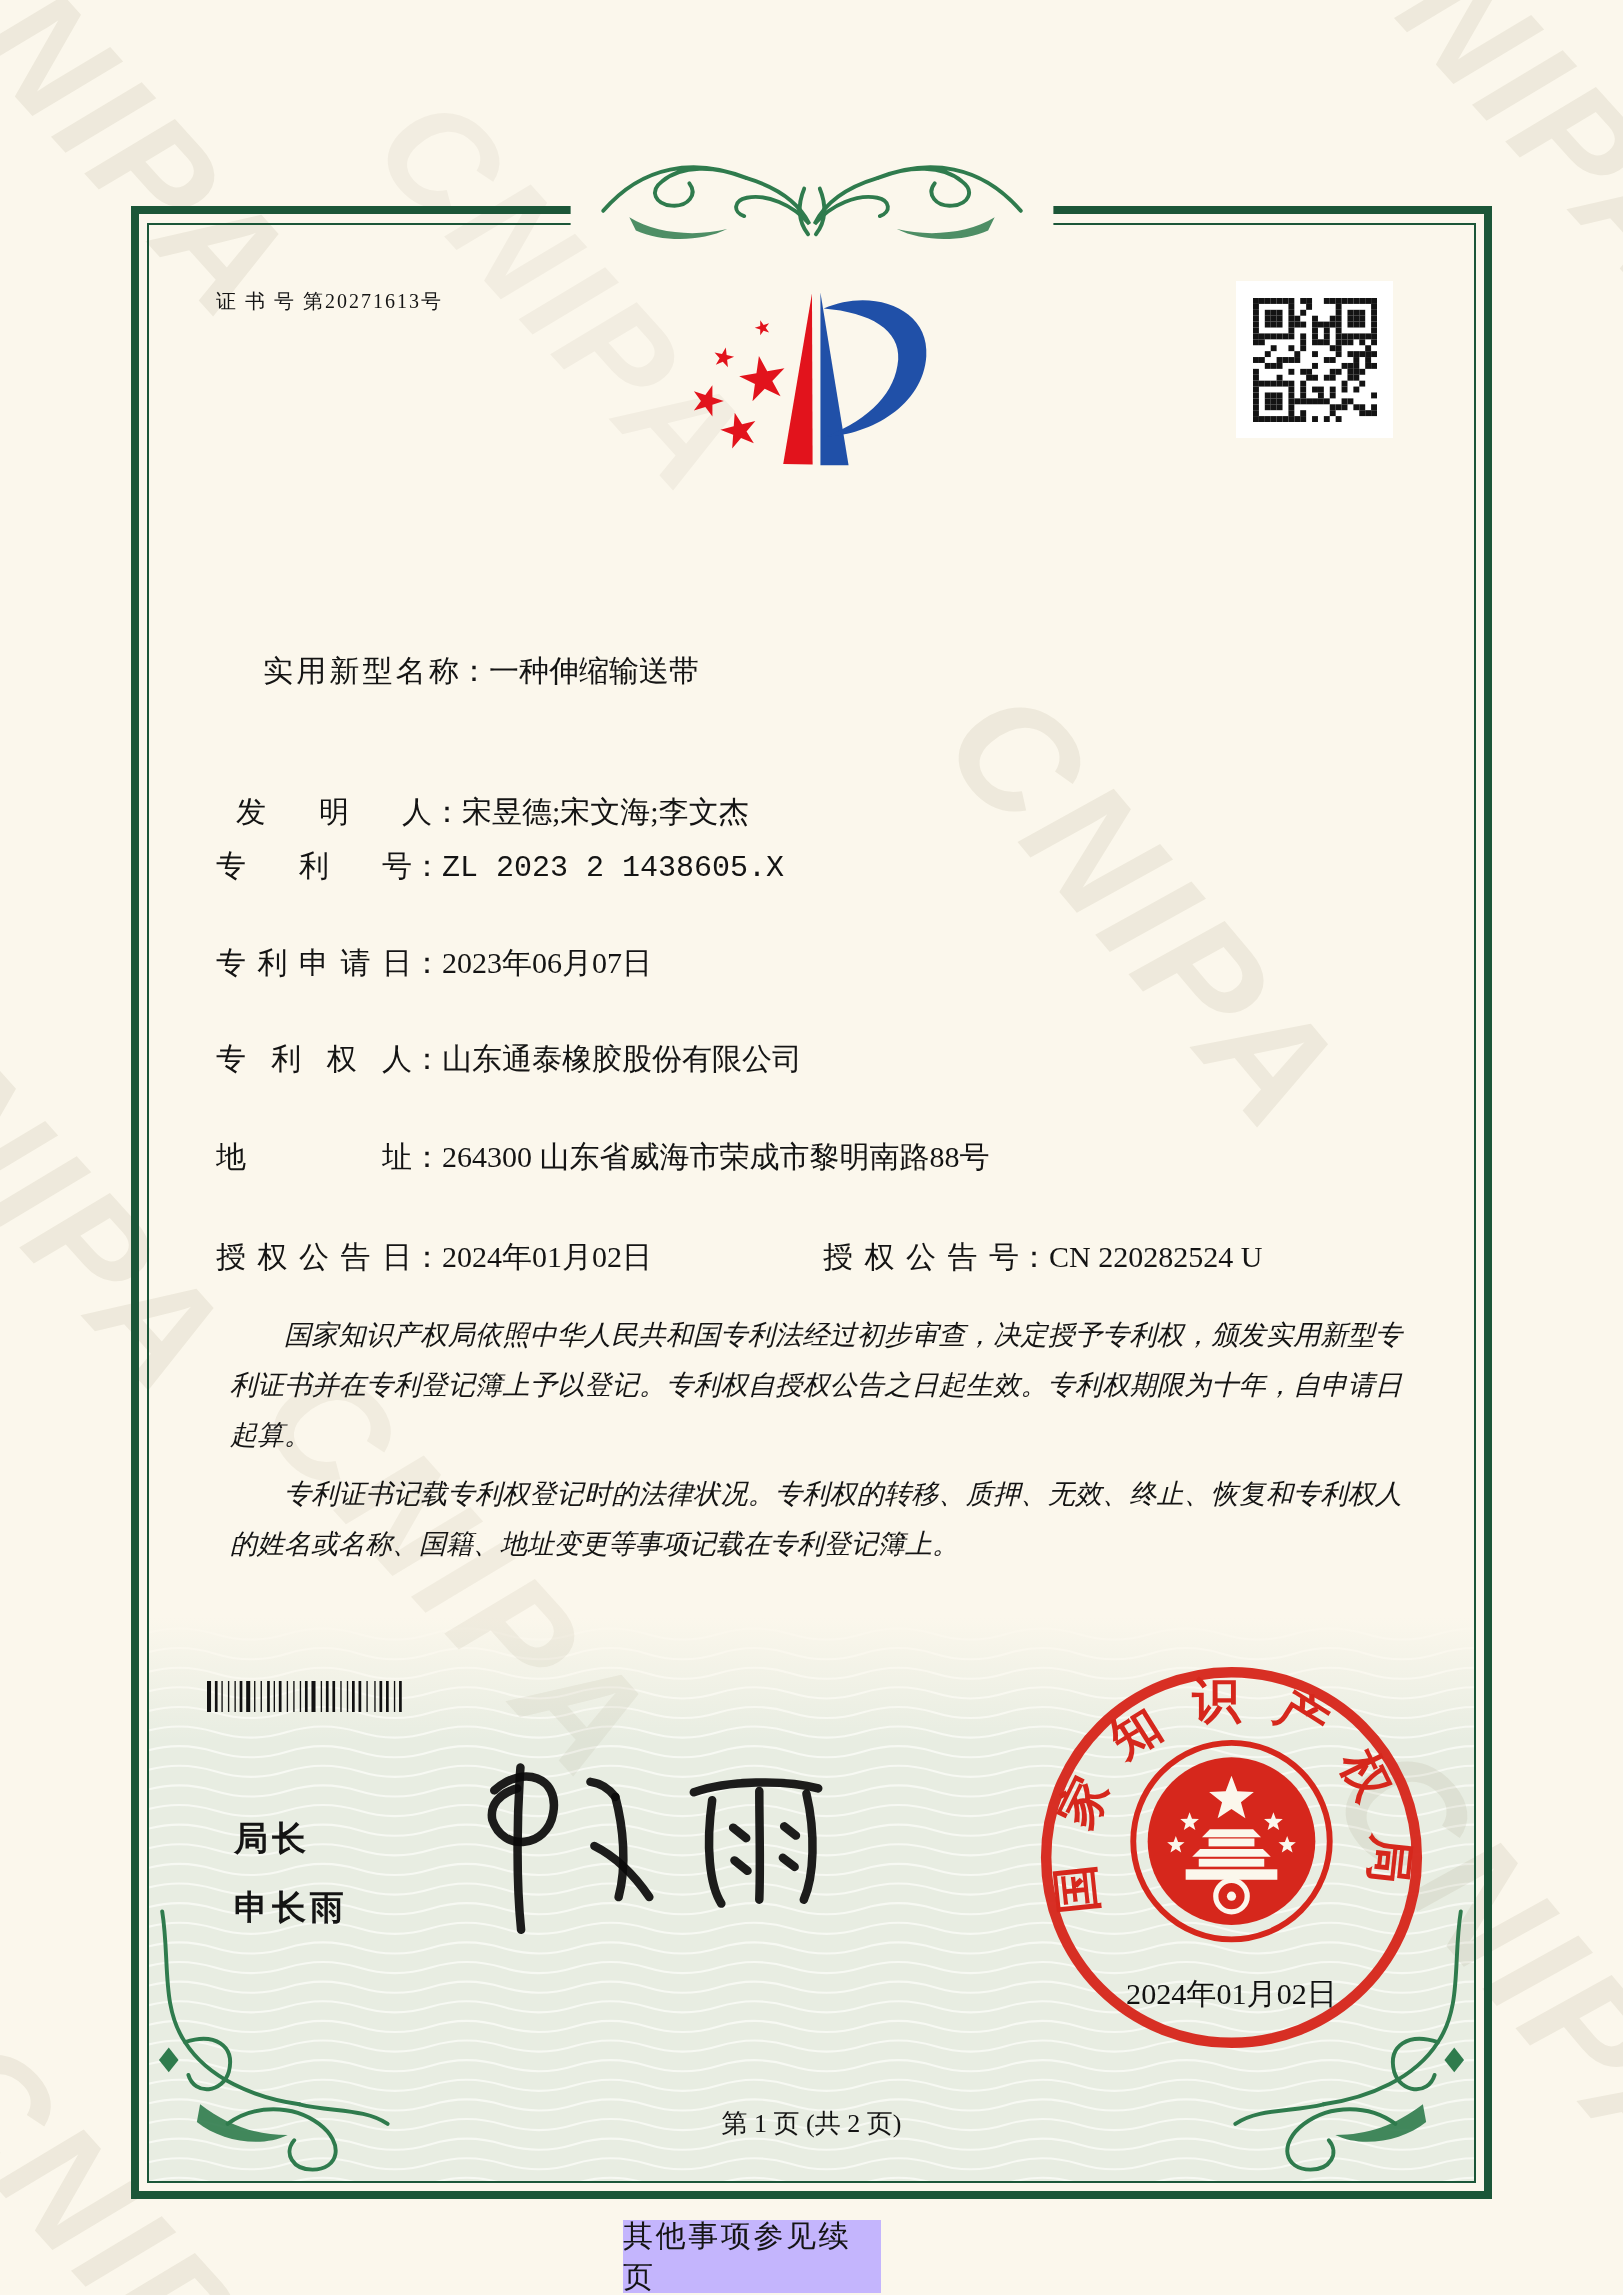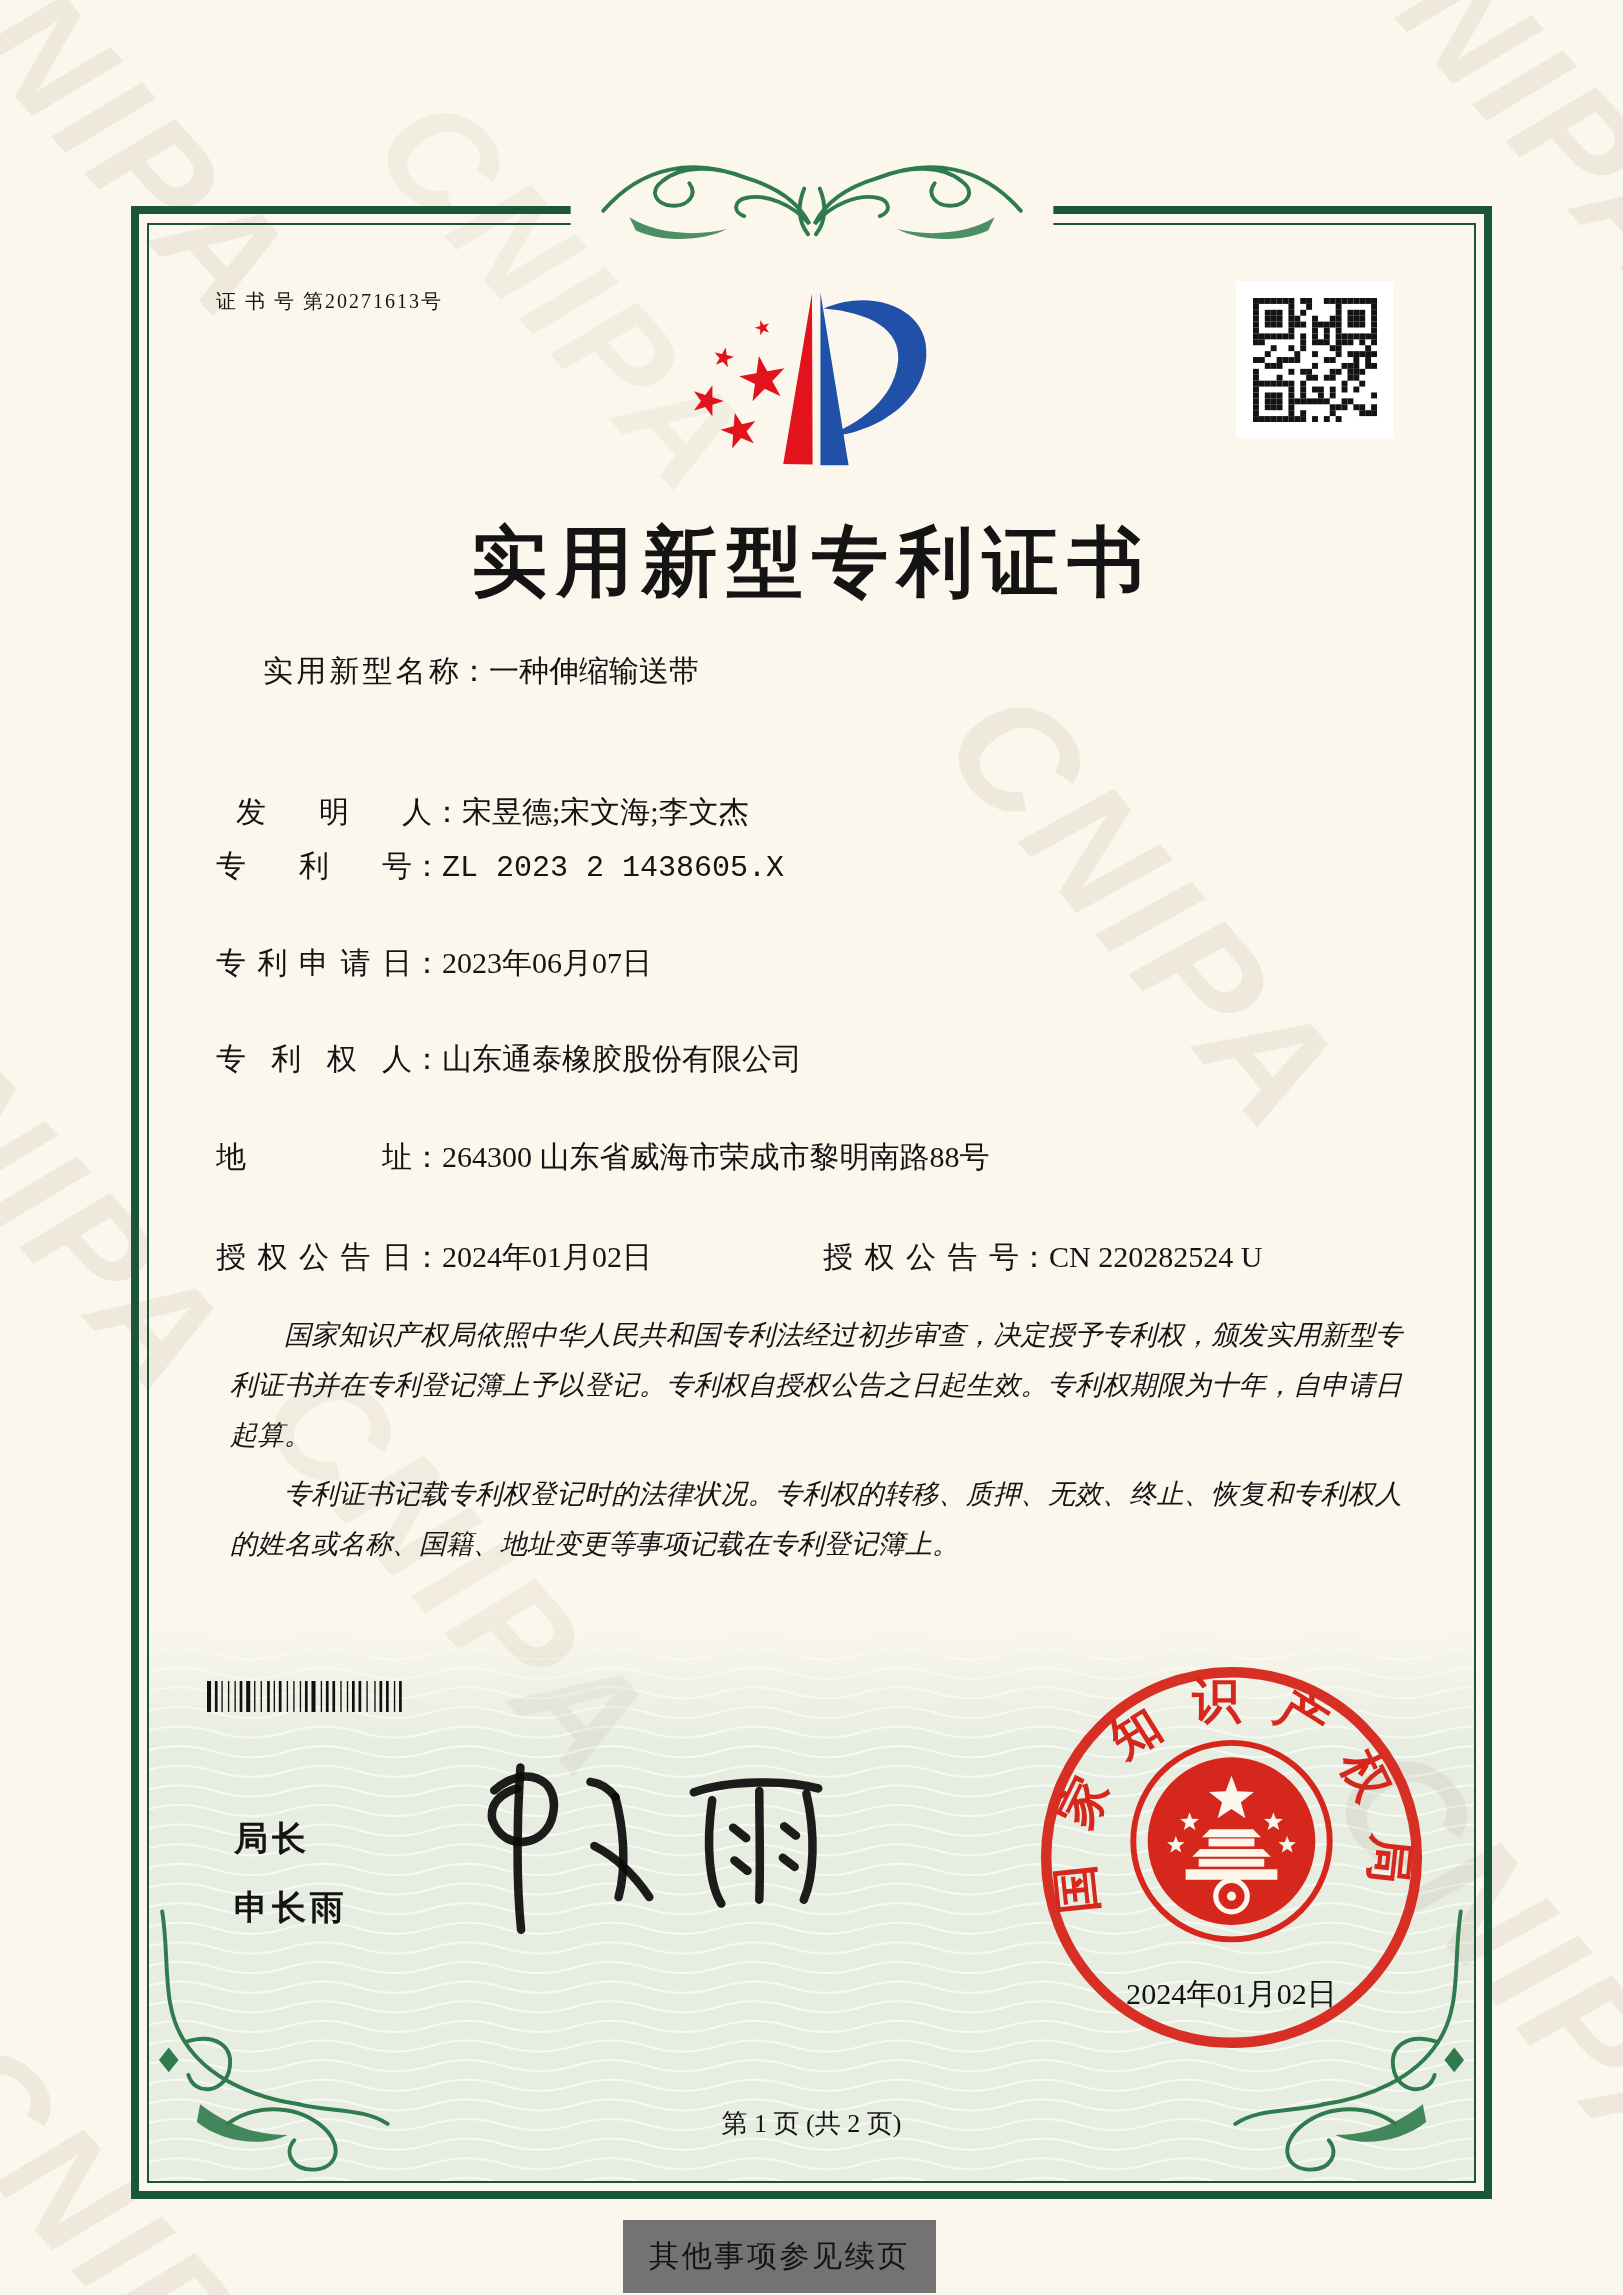--- a/index.html
+++ b/index.html
@@ -49,21 +49,21 @@
   
   .barcode{position:absolute;left:207px;top:1681px;width:196px;height:31px;z-index:4;}
   .sig-title{position:absolute;left:234px;top:1816px;z-index:4;font-size:34px;font-weight:600;
       font-family:"Liberation Sans","DejaVu Sans",sans-serif;letter-spacing:3.9px;}
   .sig-name{position:absolute;left:234px;top:1885px;z-index:4;font-size:34px;font-weight:600;
       font-family:"Liberation Sans","DejaVu Sans",sans-serif;letter-spacing:3.9px;}
   .signature{position:absolute;left:419px;top:1728px;z-index:4;}
   .signature path{fill:none;stroke:#0a0a0a;stroke-width:13;stroke-linecap:round;opacity:.92;}
   .seal{position:absolute;left:1037px;top:1663px;z-index:5;}
   .page-num{position:absolute;left:157px;top:2106px;width:1309px;text-align:center;z-index:4;font-size:26px;}
-  .cont-box{position:absolute;left:623px;top:2220px;width:313px;height:73px;background:#737373;z-index:4;
+  .cont-box{position:absolute;left:623px;top:2220px;width:258px;height:73px;background:#c4b5fd;z-index:4;
       display:flex;align-items:center;justify-content:center;font-size:30px;letter-spacing:2.6px;}
 </style>
 </head>
 <body>
 
 <div class="page">
 
   <div class="wm" style="left:98px;top:111px;font-size:151px;">CNIPA</div>
   <div class="wm" style="left:1519px;top:79px;font-size:151px;">CNIPA</div>
   <div class="wm" style="left:563px;top:295px;font-size:144px;color:rgba(125,113,82,0.07);">CNIPA</div>
@@ -375,21 +375,20 @@
         <rect x="45" y="180" width="9" height="9" fill="#131313"></rect>
         <rect x="54" y="180" width="9" height="9" fill="#131313"></rect>
         <rect x="63" y="180" width="9" height="9" fill="#131313"></rect>
         <rect x="72" y="180" width="9" height="9" fill="#131313"></rect>
         <rect x="90" y="180" width="9" height="9" fill="#131313"></rect>
         <rect x="108" y="180" width="9" height="9" fill="#131313"></rect>
         <rect x="126" y="180" width="9" height="9" fill="#131313"></rect>
       </svg>
   </div>
 
-  <div class="title">实用新型专利证书</div>
 
   <div class="frow" style="top:651px;margin-left:47px;">
     <span class="lbl">实用新型名称</span><span class="col">：</span><span>一种伸缩输送带</span>
   </div>
   <div class="frow" style="top:792px;margin-left:20px;">
     <span class="lbl">发明人</span><span class="col">：</span><span>宋昱德;宋文海;李文杰</span>
   </div>
   <div class="frow" style="top:846px;font-family:Liberation Mono, monospace;">
     <span class="lbl">专利号</span><span class="col">：</span><span>ZL 2023 2 1438605.X</span>
   </div>

